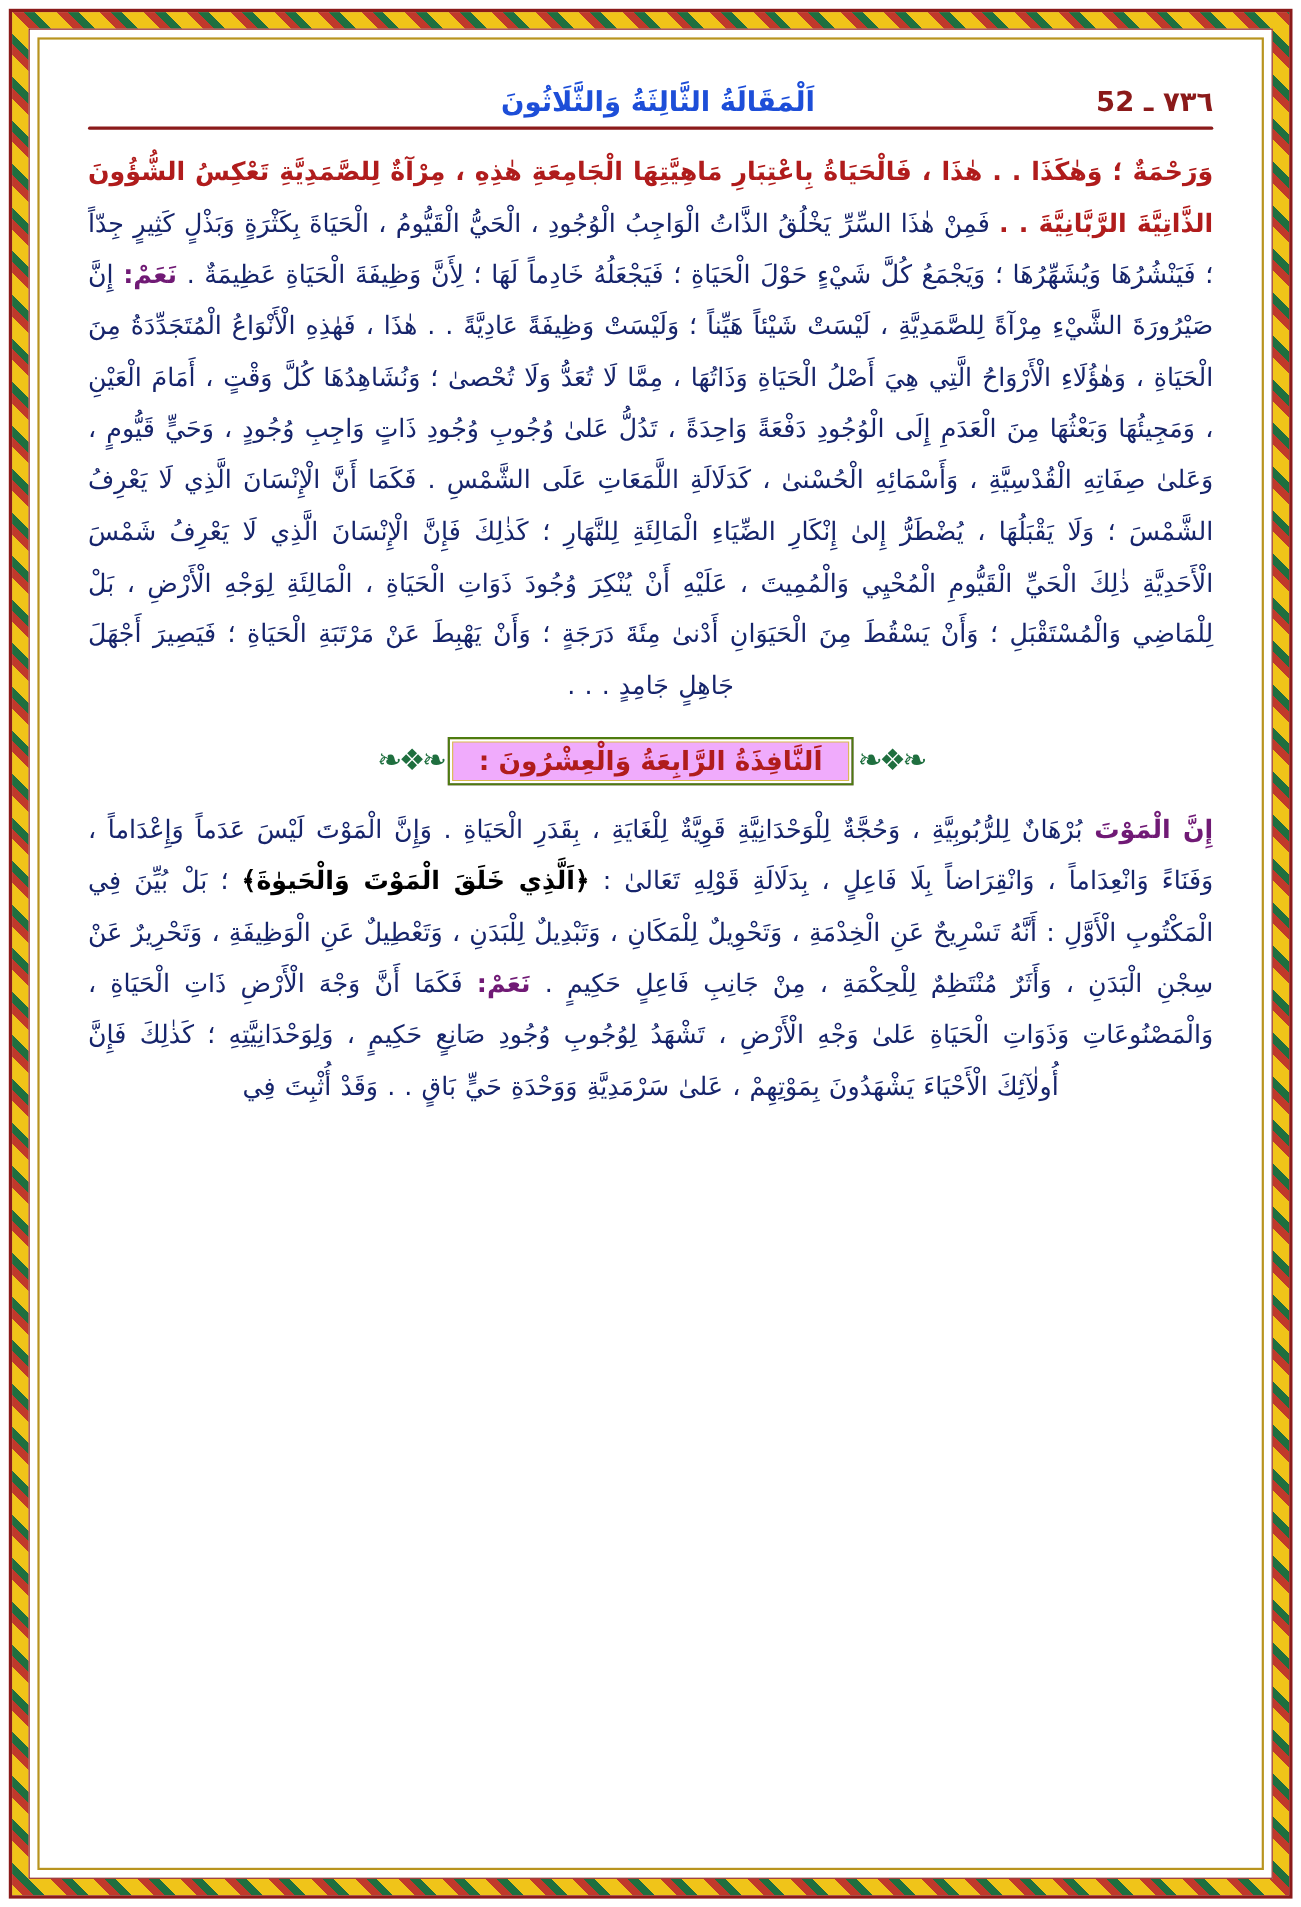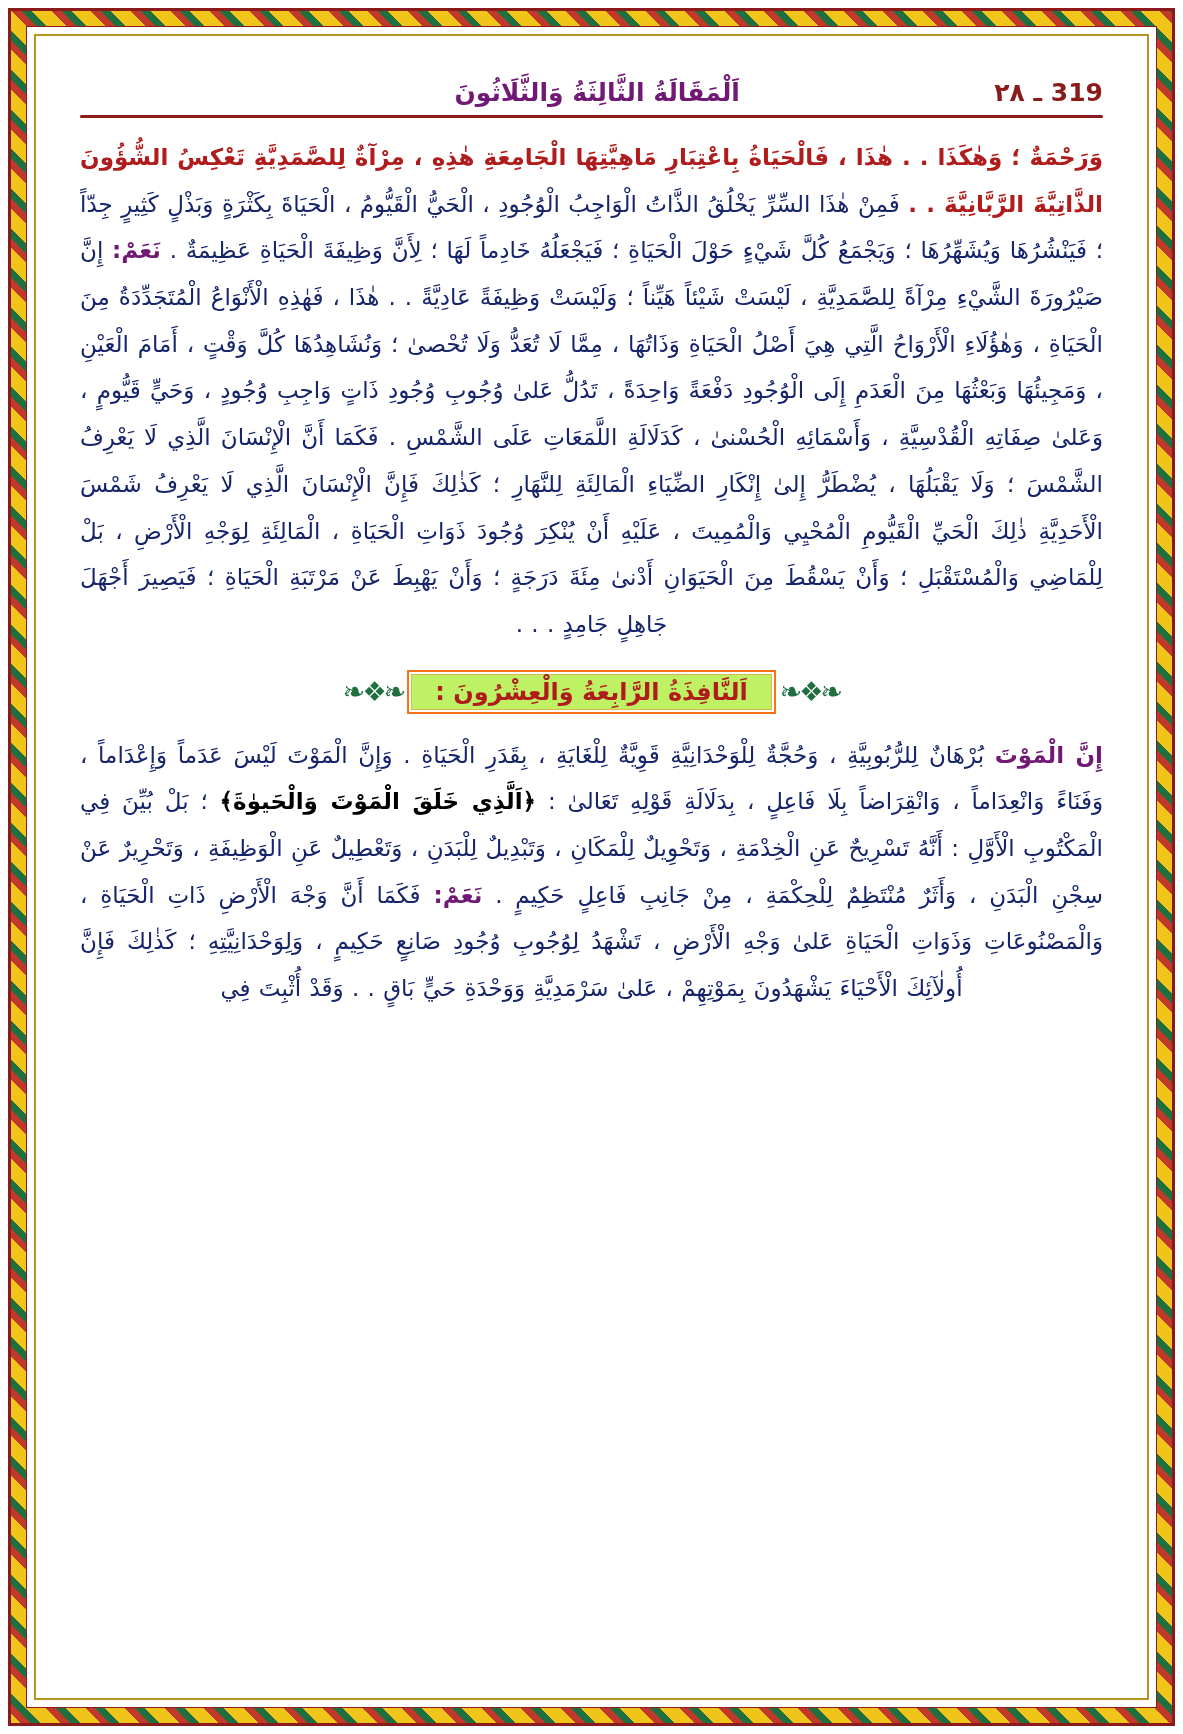--- a/index.html
+++ b/index.html
@@ -66,21 +66,21 @@
     margin-top: 14px;
   }
   .page-number {
     color: #8b1a1a;
     font-size: 25px;
     font-weight: bold;
     letter-spacing: 1px;
     white-space: nowrap;
   }
   .header-title {
-    color: #701a75;
+    color: #1d4ed8;
     font-size: 25px;
     font-weight: bold;
     flex: 1;
     text-align: center;
     padding-left: 120px;
   }
   .header-rule {
     margin-top: 8px;
     height: 3px;
     background: #8b1a1a;
@@ -121,23 +121,23 @@
     margin: 22px 0 18px 0;
   }
   .orn {
     color: #1f6f3f;
     font-size: 27px;
     line-height: 1;
     padding: 0 4px;
     letter-spacing: -3px;
   }
   .section-box {
-    border: 2px solid #f97316;
+    border: 2px solid #4d7c0f;
     padding: 6px 26px;
-    background: #bef264;
+    background: #f0abfc;
     box-shadow: inset 0 0 0 2px #ffffff, inset 0 0 0 3px #d8b94a;
   }
   .section-title {
     color: #b01c1c;
     font-size: 24px;
     font-weight: bold;
     white-space: nowrap;
   }
 
   
@@ -157,21 +157,21 @@
 <body>
 
 <div class="page">
   <div class="border-outer"></div>
   <div class="border-inner-white"></div>
   <div class="border-inner-thin"></div>
 
   <div class="content">
 
     <div class="header">
-      <div class="page-number">319 ـ ٢٨</div>
+      <div class="page-number">٧٣٦ ـ 52</div>
       <div class="header-title">اَلْمَقَالَةُ الثَّالِثَةُ وَالثَّلَاثُونَ</div>
     </div>
     <div class="header-rule"></div>
 
     <div class="body-text">
       <p class="para">
         <span class="red">وَرَحْمَةٌ ؛ وَهٰكَذَا . . هٰذَا ، فَالْحَيَاةُ بِاعْتِبَارِ مَاهِيَّتِهَا الْجَامِعَةِ هٰذِهِ ، مِرْآةٌ لِلصَّمَدِيَّةِ تَعْكِسُ الشُّؤُونَ الذَّاتِيَّةَ الرَّبَّانِيَّةَ . .</span><span> فَمِنْ هٰذَا السِّرِّ يَخْلُقُ الذَّاتُ الْوَاجِبُ الْوُجُودِ ، الْحَيُّ الْقَيُّومُ ، الْحَيَاةَ بِكَثْرَةٍ وَبَذْلٍ كَثِيرٍ جِدّاً ؛ فَيَنْشُرُهَا وَيُشَهِّرُهَا ؛ وَيَجْمَعُ كُلَّ شَيْءٍ حَوْلَ الْحَيَاةِ ؛ فَيَجْعَلُهُ خَادِماً لَهَا ؛ لِأَنَّ وَظِيفَةَ الْحَيَاةِ عَظِيمَةٌ . </span><span class="emph-red">نَعَمْ:</span><span> إِنَّ صَيْرُورَةَ الشَّيْءِ مِرْآةً لِلصَّمَدِيَّةِ ، لَيْسَتْ شَيْئاً هَيِّناً ؛ وَلَيْسَتْ وَظِيفَةً عَادِيَّةً . . هٰذَا ، فَهٰذِهِ الْأَنْوَاعُ الْمُتَجَدِّدَةُ مِنَ الْحَيَاةِ ، وَهٰؤُلَاءِ الْأَرْوَاحُ الَّتِي هِيَ أَصْلُ الْحَيَاةِ وَذَاتُهَا ، مِمَّا لَا تُعَدُّ وَلَا تُحْصىٰ ؛ وَنُشَاهِدُهَا كُلَّ وَقْتٍ ، أَمَامَ الْعَيْنِ ، وَمَجِيئُهَا وَبَعْثُهَا مِنَ الْعَدَمِ إِلَى الْوُجُودِ دَفْعَةً وَاحِدَةً ، تَدُلُّ عَلىٰ وُجُوبِ وُجُودِ ذَاتٍ وَاجِبِ وُجُودٍ ، وَحَيٍّ قَيُّومٍ ، وَعَلىٰ صِفَاتِهِ الْقُدْسِيَّةِ ، وَأَسْمَائِهِ الْحُسْنىٰ ، كَدَلَالَةِ اللَّمَعَاتِ عَلَى الشَّمْسِ . فَكَمَا أَنَّ الْإِنْسَانَ الَّذِي لَا يَعْرِفُ الشَّمْسَ ؛ وَلَا يَقْبَلُهَا ، يُضْطَرُّ إِلىٰ إِنْكَارِ الضِّيَاءِ الْمَالِئَةِ لِلنَّهَارِ ؛ كَذٰلِكَ فَإِنَّ الْإِنْسَانَ الَّذِي لَا يَعْرِفُ شَمْسَ الْأَحَدِيَّةِ ذٰلِكَ الْحَيِّ الْقَيُّومِ الْمُحْيِي وَالْمُمِيتَ ، عَلَيْهِ أَنْ يُنْكِرَ وُجُودَ ذَوَاتِ الْحَيَاةِ ، الْمَالِئَةِ لِوَجْهِ الْأَرْضِ ، بَلْ لِلْمَاضِي وَالْمُسْتَقْبَلِ ؛ وَأَنْ يَسْقُطَ مِنَ الْحَيَوَانِ أَدْنىٰ مِئَةَ دَرَجَةٍ ؛ وَأَنْ يَهْبِطَ عَنْ مَرْتَبَةِ الْحَيَاةِ ؛ فَيَصِيرَ أَجْهَلَ جَاهِلٍ جَامِدٍ . . .</span>
       </p>
     </div>
 

